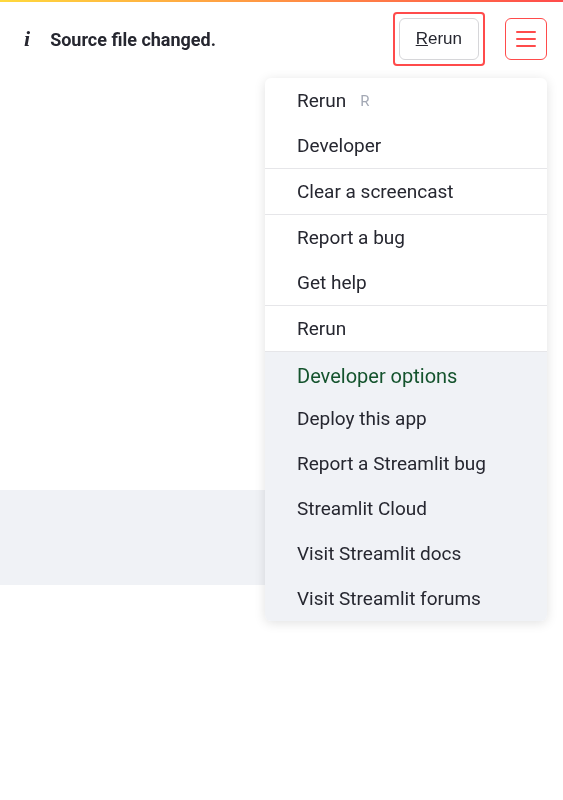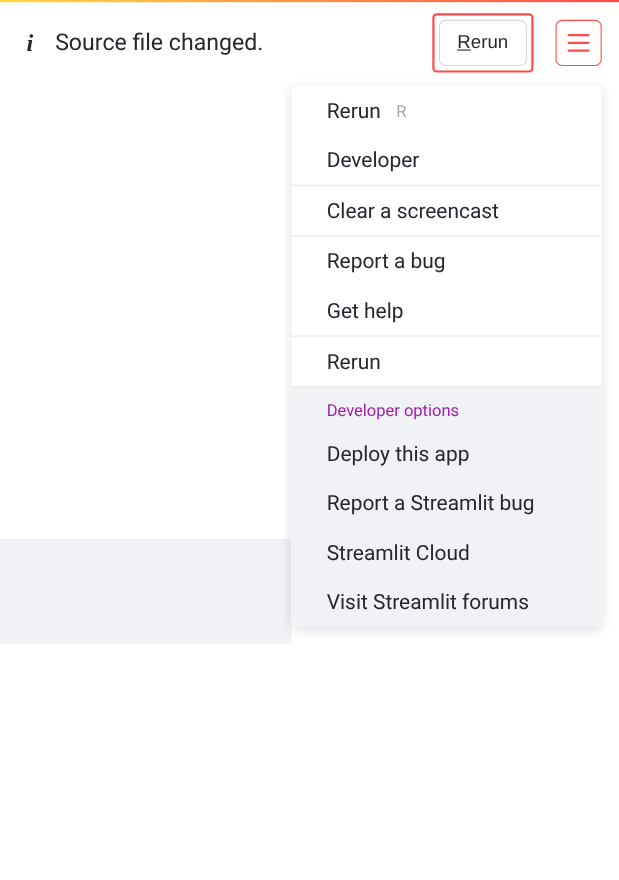--- a/index.html
+++ b/index.html
@@ -31,23 +31,24 @@
     }
     .info-icon {
       font-family: Georgia, serif;
       font-style: italic;
       font-weight: bold;
       font-size: 22px;
       color: #262730;
       padding: 0 8px;
     }
     .source-text {
-      font-size: 21px;
+      font-size: 18px;
       color: #262730;
       flex: 1;
+      font-weight: bold;
     }
     .highlight-box {
       border: 2px solid #ff4b4b;
       border-radius: 4px;
       padding: 4px;
       display: flex;
       gap: 8px;
       align-items: center;
     }
     .action-button {
@@ -115,22 +116,22 @@
     .shortcut-key {
       font-size: 15px;
       color: #a3a8b4;
       font-weight: 400;
     }
     .developer-section {
       background: #f0f2f6;
     }
     .developer-header {
       padding: 12px 32px 8px;
-      font-size: 15px;
-      color: #a21caf;
+      font-size: 20px;
+      color: #14532d;
     }
     .gray-band {
       position: absolute;
       top: 490px;
       left: 0;
       width: 265px;
       height: 95px;
       background: #f0f2f6;
       z-index: -1;
     }
@@ -192,16 +193,19 @@
     <div class="menu-item">
       <span>Deploy this app</span>
     </div>
     <div class="menu-item">
       <span>Report a Streamlit bug</span>
     </div>
     <div class="menu-item">
       <span>Streamlit Cloud</span>
     </div>
     <div class="menu-item">
+      <span>Visit Streamlit docs</span>
+    </div>
+    <div class="menu-item">
       <span>Visit Streamlit forums</span>
     </div>
   </div>
 </div>
 
 </body></html>

